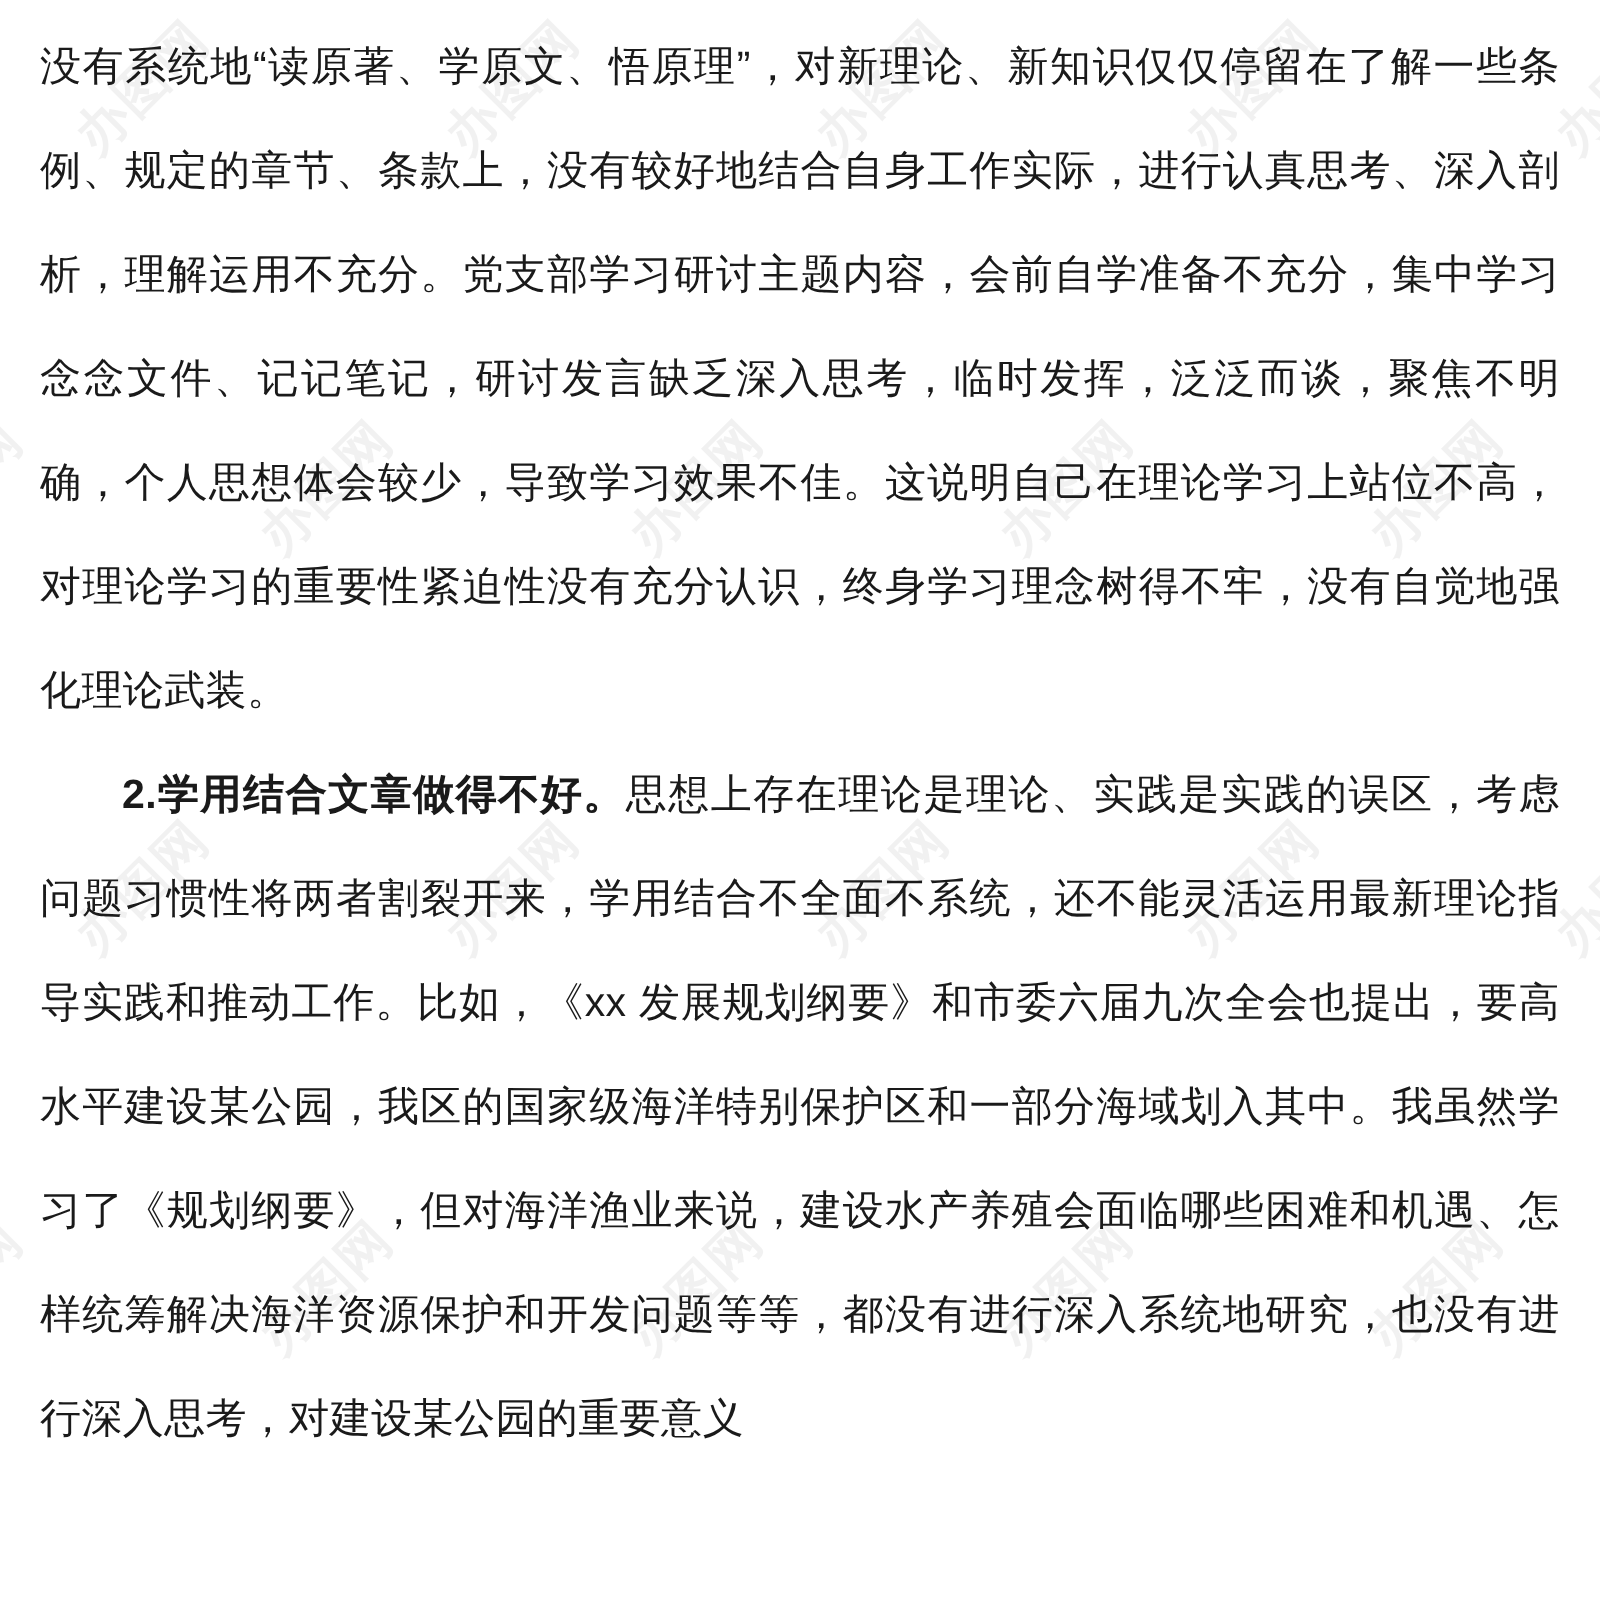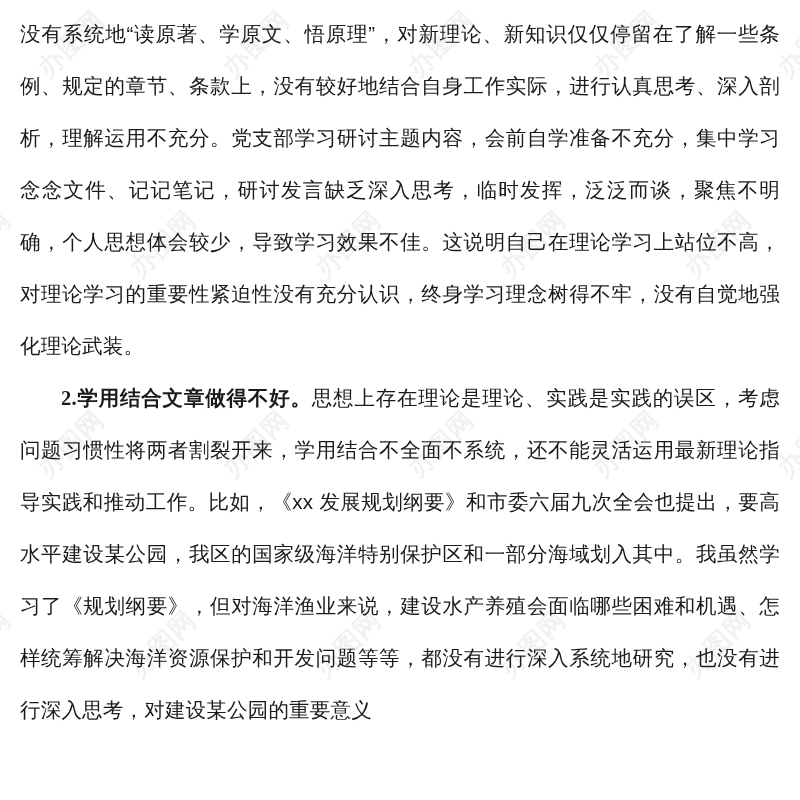--- a/index.html
+++ b/index.html
@@ -64,21 +64,20 @@
     word-break: break-all;
   }
   .doc-paragraph.indented {
     text-indent: 2em;
   }
   .doc-paragraph.gap-before {
     margin-top: 52px;
   }
   .doc-paragraph .run-bold {
     font-weight: 700;
-    font-family: Liberation Serif, serif;
   }
 </style>
 </head>
 <body>
 
 <div id="page">
 
   <div id="watermark-layer">
       <div class="watermark-mark" style="left: 30px; top: 60px; color: rgba(0, 0, 0, 0.055); transform: rotate(-45deg);">办图网</div>
       <div class="watermark-mark" style="left: 215px; top: 60px; color: rgba(0, 0, 0, 0.055); transform: rotate(-45deg);">办图网</div>

